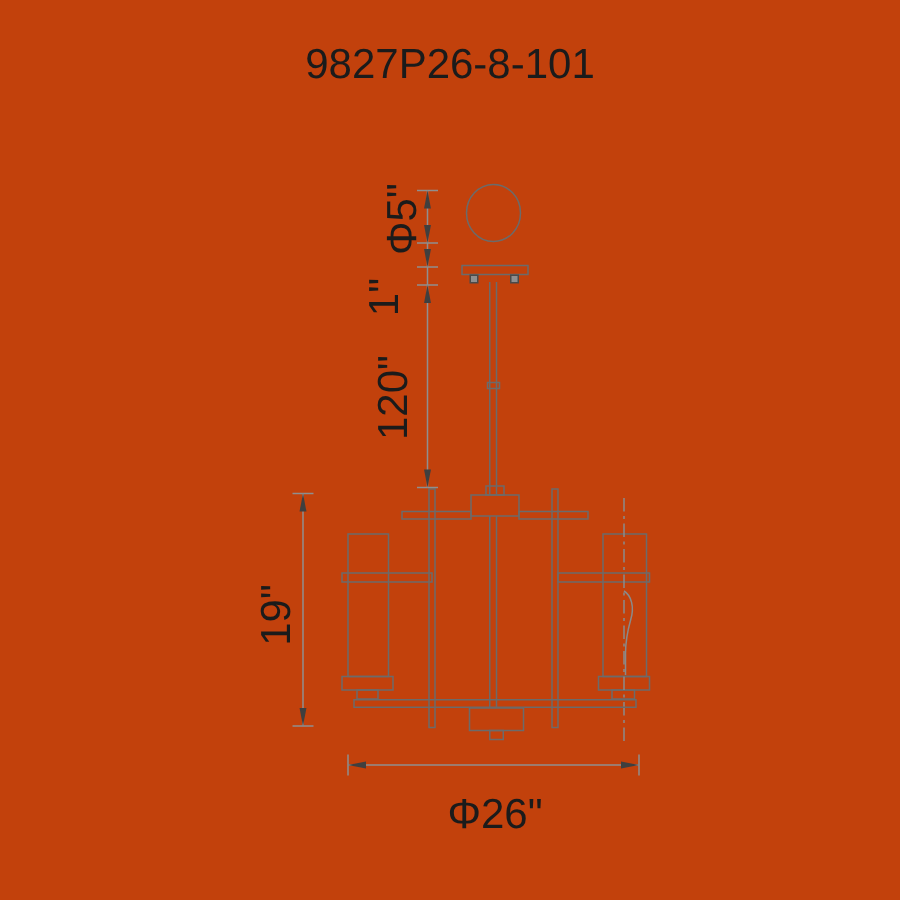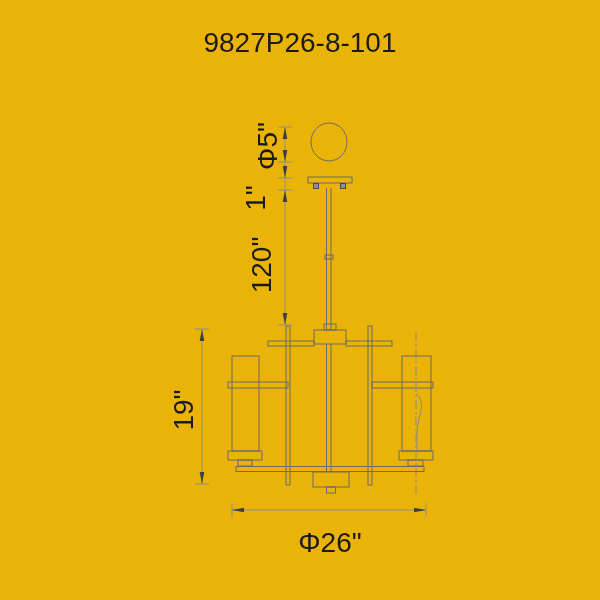--- a/index.html
+++ b/index.html
@@ -1,19 +1,19 @@
 <!DOCTYPE html>
 <html><head>
 <meta charset="utf-8">
 <style>
   html,body{margin:0;padding:0;background:#ffffff;}
   .page{
     position:relative;
     width:600px;height:600px;
-    background:#eab308;
+    background:#c2410c;
     font-family:"Liberation Sans", sans-serif;
     overflow:hidden;
   }
   svg{display:block;}
   .line{stroke:#6b6b6b;stroke-width:1;fill:none;}
   .thin{stroke:#8a8a8a;stroke-width:1;fill:none;}
   .dim{stroke:#8f8f8f;stroke-width:1;fill:none;}
   .arrow{fill:#3f3f3f;stroke:none;}
   .screw{fill:#8f8f8f;stroke:#4a4a4a;stroke-width:1;}
   text{

